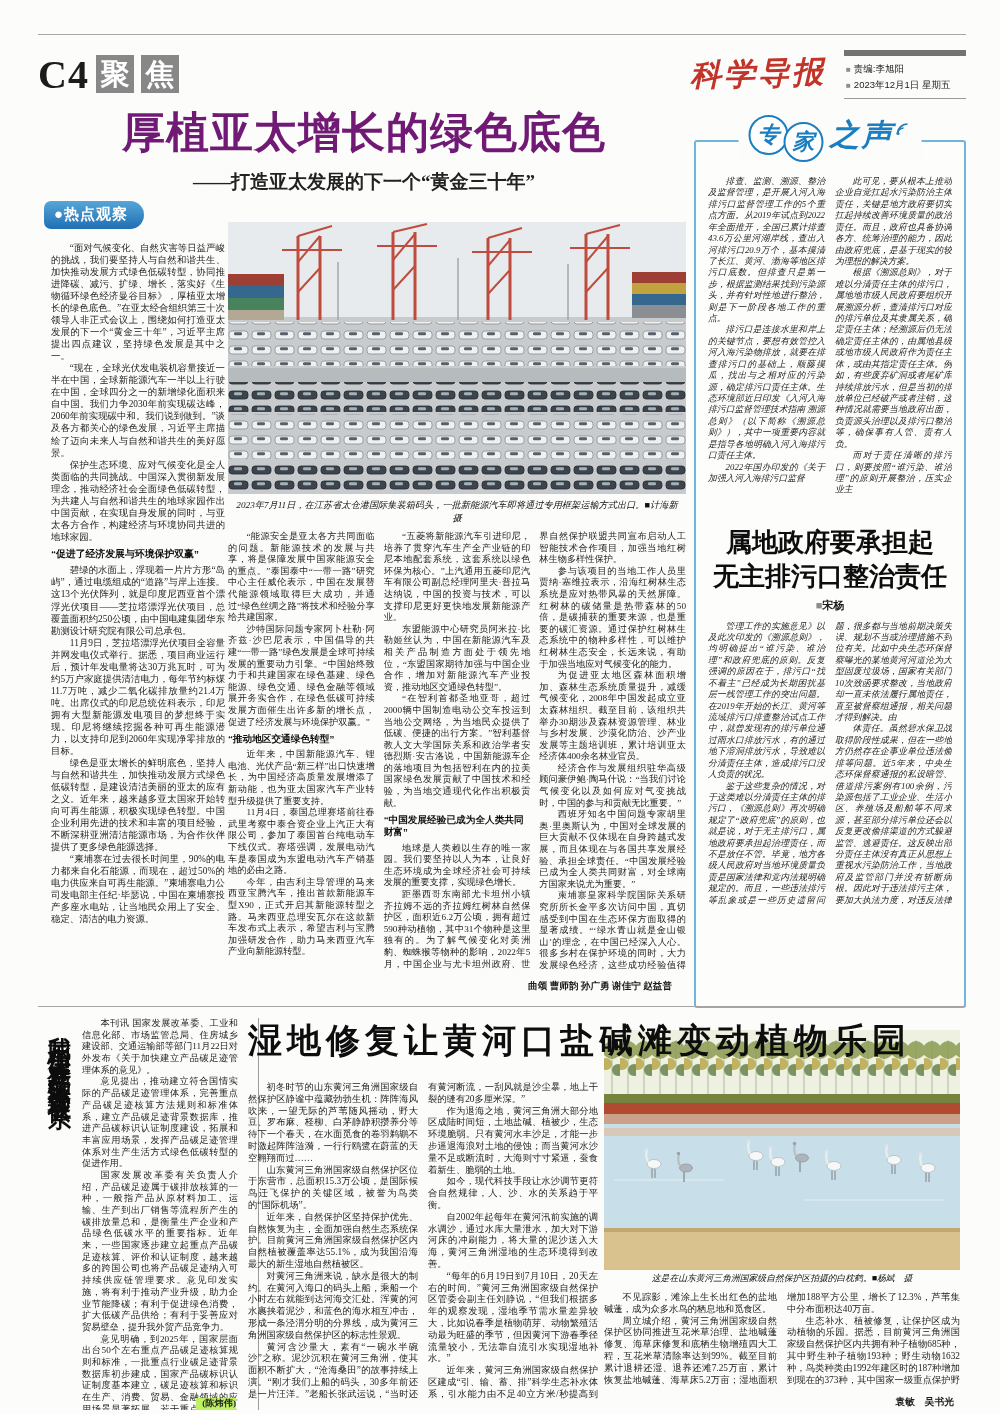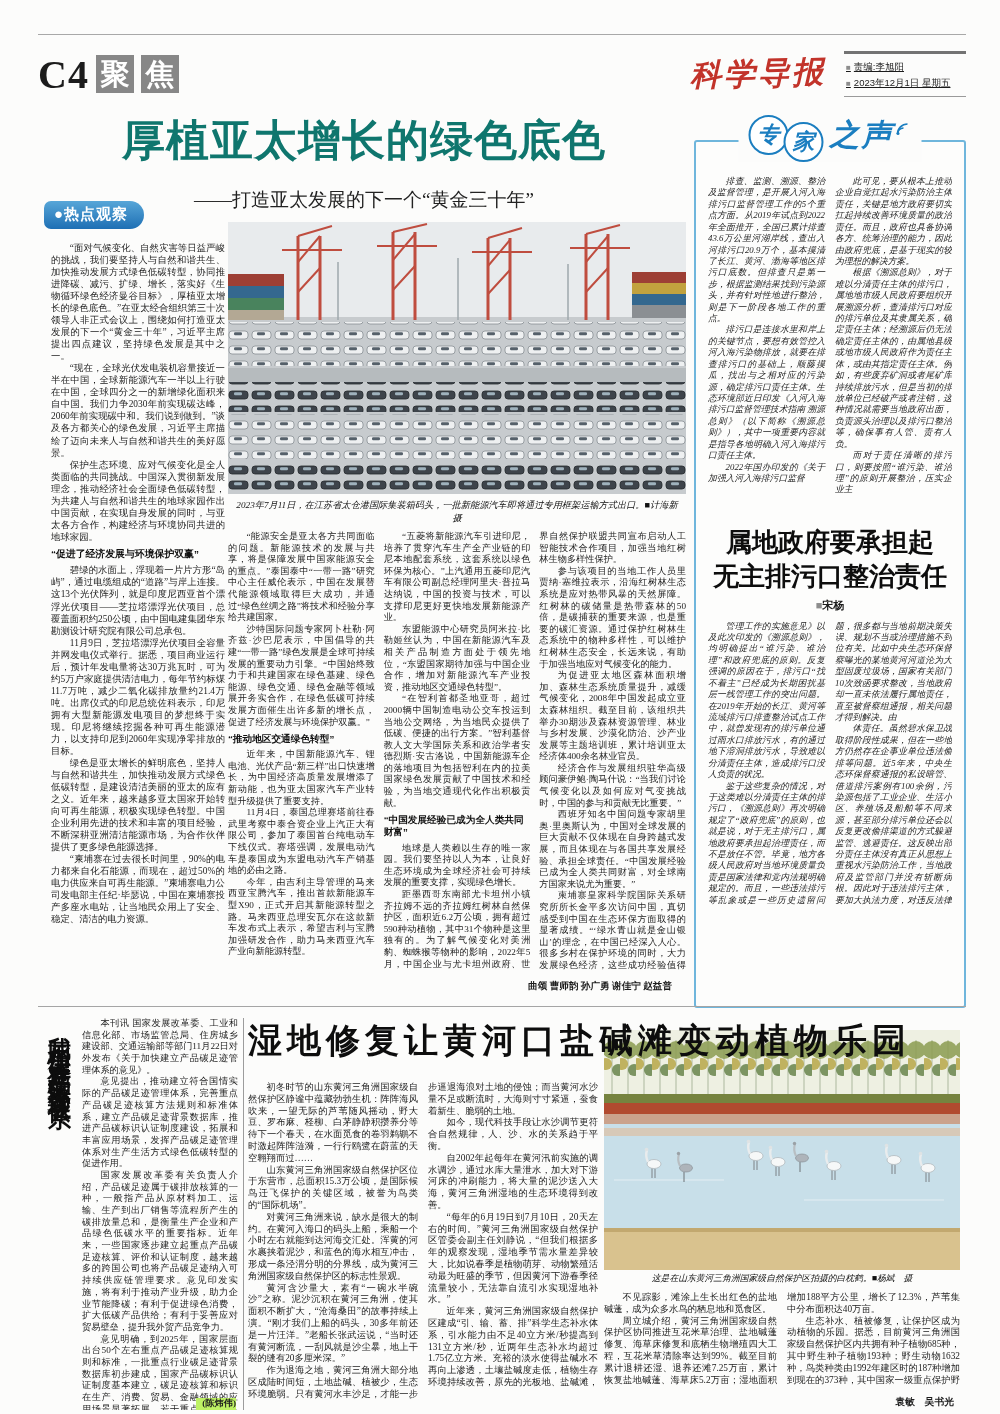--- a/index.html
+++ b/index.html
@@ -9,29 +9,29 @@
 
   
   .header{position:absolute;left:38px;right:34px;top:34px;height:62px;
           border-top:1px solid #a8a8a8;display:flex;align-items:center;padding-top:8px;}
   .page-no{font-size:40px;font-weight:600;letter-spacing:1px;}
   .sec-box{width:38px;height:38px;background:#878787;color:#fff;font-weight:bold;font-size:29px;
            line-height:38px;text-align:center;margin-left:7px;font-family:"Liberation Sans",sans-serif;}
   .head-spacer{flex:1;}
   .masthead{color:#c2332a;font-size:31px;font-weight:bold;font-style:italic;letter-spacing:3px;
             transform:rotate(-1.5deg);margin-right:18px;}
-  .head-info{border-top:3px solid #737373;border-bottom:1px solid #9a9a9a;padding:5px 2px;width:118px;text-decoration:underline;}
+  .head-info{border-top:6px solid #737373;border-bottom:1px solid #9a9a9a;padding:5px 2px;width:118px;}
   .head-info div{font-size:9.5px;line-height:15px;color:#222;}
   .head-info .sq{color:#8d8d8d;font-size:8px;margin-right:3px;}
 
   
   .main-head{position:absolute;left:40px;top:104px;width:648px;text-align:center;}
-  .main-head h1{margin:8px;font-size:43px;font-weight:800;letter-spacing:1px;color:#0f766e;
+  .main-head h1{margin:0;font-size:43px;font-weight:800;letter-spacing:1px;color:#701a75;
                 font-family:"Liberation Sans",sans-serif;}
-  .main-head .sub{margin-top:17px;font-size:19px;font-weight:400;color:#222;}
+  .main-head .sub{margin-top:7px;font-size:19px;font-weight:700;color:#222;}
   .badge{position:absolute;left:44px;top:201px;background:linear-gradient(180deg,#57a6d8,#1e6fb4);
          color:#fff;font-weight:bold;font-size:15px;padding:4px 16px 5px 10px;border-radius:7px 14px 14px 7px;
          font-family:"Liberation Sans",sans-serif;letter-spacing:1px;}
 
   
   .para{margin:0;text-indent:2em;text-align:justify;}
   .subhead{font-weight:bold;margin:5px 0 4px;font-size:1.05em;font-family:"Liberation Sans",sans-serif;color:#111;}
 
   .col1{position:absolute;left:44px;top:242px;width:174px;height:748px;overflow:hidden;
         font-size:9.4px;line-height:1.28;margin-left:7px;}
@@ -57,21 +57,21 @@
   .expert-pre{column-count:2;column-gap:10px;height:338px;overflow:hidden;font-size:8.8px;line-height:1.3;}
   .expert-h{margin:12px 0 2px;text-align:center;font-size:26px;font-weight:800;line-height:1.3;color:#0d0d0d;
             font-family:"Liberation Sans",sans-serif;}
   .expert-author{text-align:center;font-weight:bold;font-size:11px;margin:4px 0 8px;}
   .expert-author .sq{color:#8d8d8d;}
   .expert-post{column-count:2;column-gap:10px;height:292px;overflow:hidden;font-size:8.8px;line-height:1.3;}
 
   
   .divider{position:absolute;left:38px;right:34px;top:1006px;border-top:1px solid #a5a5a5;}
   .carbon{position:absolute;left:44px;top:1018px;width:194px;height:392px;display:flex;
-          border-right:1px solid #9c9c9c;padding-right:5px;}
+          border-right:1px solid #9c9c9c;padding-right:20px;}
   .v-head{writing-mode:vertical-rl;text-orientation:upright;font-size:23px;font-weight:800;
           font-family:"Liberation Sans",sans-serif;letter-spacing:5px;color:#0d0d0d;flex:0 0 32px;}
   .carbon-body{flex:1;margin-left:6px;font-size:9.2px;line-height:1.27;overflow:hidden;position:relative;}
   .carbon-sign{position:absolute;right:2px;bottom:0;background:#bef264;font-weight:bold;padding-left:6px;}
 
   .wetland{position:absolute;left:248px;top:1016px;width:712px;height:396px;}
   .wet-head{position:relative;z-index:2;margin:2px 0 0;font-size:34px;font-weight:900;letter-spacing:5px;
             white-space:nowrap;color:#0d0d0d;font-family:"Liberation Sans",sans-serif;}
   .wet-left{position:absolute;left:0;top:66px;width:350px;height:328px;column-count:2;column-gap:10px;
             overflow:hidden;font-size:9.3px;line-height:1.27;}
@@ -295,20 +295,21 @@
         <use href="#bird" x="288" y="124"></use>
           <use href="#bird" x="322" y="132"></use>
         <rect y="198" width="356" height="42" fill="#d9c28e"></rect>
         <rect y="198" width="356" height="4" fill="#c2a86f"></rect>
       </svg>
     </div>
     <h2 class="wet-head">湿地修复让黄河口盐碱滩变动植物乐园</h2>
     <div class="wet-left">
         <p class="para">初冬时节的山东黄河三角洲国家级自然保护区静谧中蕴藏勃勃生机：阵阵海风吹来，一望无际的芦苇随风摇动，野大豆、罗布麻、柽柳、白茅静静积攒养分等待下一个春天，在水面觅食的卷羽鹈鹕不时激起阵阵涟漪，一行行鸥鹭在蔚蓝的天空翱翔而过……</p>
         <p class="para">山东黄河三角洲国家级自然保护区位于东营市，总面积15.3万公顷，是国际候鸟迁飞保护的关键区域，被誉为鸟类的“国际机场”。</p>
+        <p class="para">近年来，自然保护区坚持保护优先、自然恢复为主，全面加强自然生态系统保护。目前黄河三角洲国家级自然保护区内自然植被覆盖率达55.1%，成为我国沿海最大的新生湿地自然植被区。</p>
         <p class="para">对黄河三角洲来说，缺水是很大的制约。在黄河入海口的码头上船，乘船一个小时左右就能到达河海交汇处。浑黄的河水裹挟着泥沙，和蓝色的海水相互冲击，形成一条泾渭分明的分界线，成为黄河三角洲国家级自然保护区的标志性景观。</p>
         <p class="para">黄河含沙量大，素有“一碗水半碗沙”之称。泥沙沉积在黄河三角洲，使其面积不断扩大，“沧海桑田”的故事持续上演。“刚才我们上船的码头，30多年前还是一片汪洋。”老船长张武运说，“当时还有黄河断流，一刮风就是沙尘暴，地上干裂的缝有20多厘米深。”</p>
         <p class="para">作为退海之地，黄河三角洲大部分地区成陆时间短，土地盐碱、植被少，生态环境脆弱。只有黄河水丰沙足，才能一步步逼退海浪对土地的侵蚀；而当黄河水沙量不足或断流时，大海则寸寸紧逼，蚕食着新生、脆弱的土地。</p>
         <p class="para">如今，现代科技手段让水沙调节更符合自然规律，人、沙、水的关系趋于平衡。</p>
         <p class="para">自2002年起每年在黄河汛前实施的调水调沙，通过水库大量泄水，加大对下游河床的冲刷能力，将大量的泥沙送入大海，黄河三角洲湿地的生态环境得到改善。</p>
         <p class="para">“每年的6月19日到7月10日，20天左右的时间。”黄河三角洲国家级自然保护区管委会副主任刘静说，“但我们根据多年的观察发现，湿地季节需水量差异较大，比如说春季是植物萌芽、动物繁殖活动最为旺盛的季节，但因黄河下游春季径流量较小，无法靠自流引水实现湿地补水。”</p>
         <p class="para">近年来，黄河三角洲国家级自然保护区建成“引、输、蓄、排”科学生态补水体系，引水能力由不足40立方米/秒提高到131立方米/秒，近两年生态补水均超过1.75亿立方米。充裕的淡水使得盐碱水不再向上渗透，土壤盐碱度走低，植物生存环境持续改善，原先的光板地、盐碱滩，变成了水草丰茂、生物多样性富集的大湿地。</p>
       </div>
     <div class="wet-cap">这是在山东黄河三角洲国家级自然保护区拍摄的白枕鹤。■杨斌　摄</div>
     <div class="wet-right">

